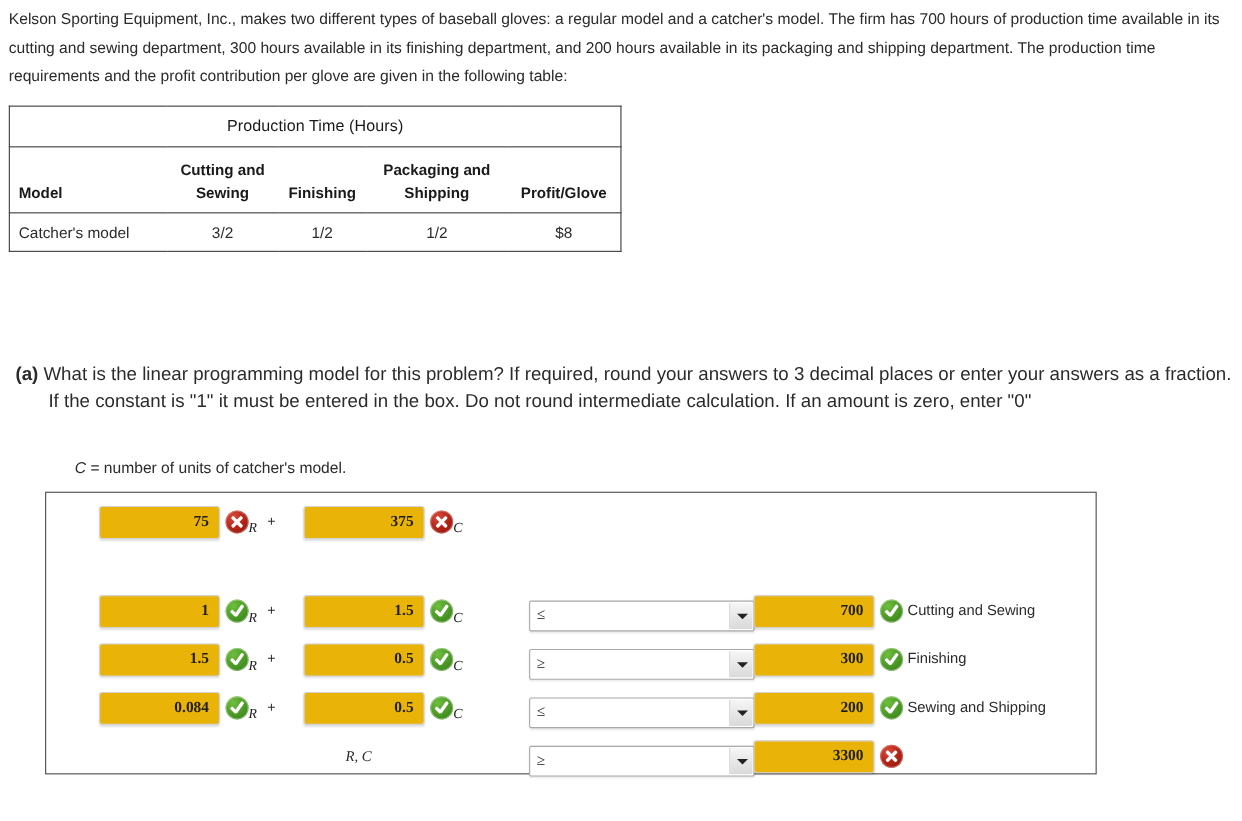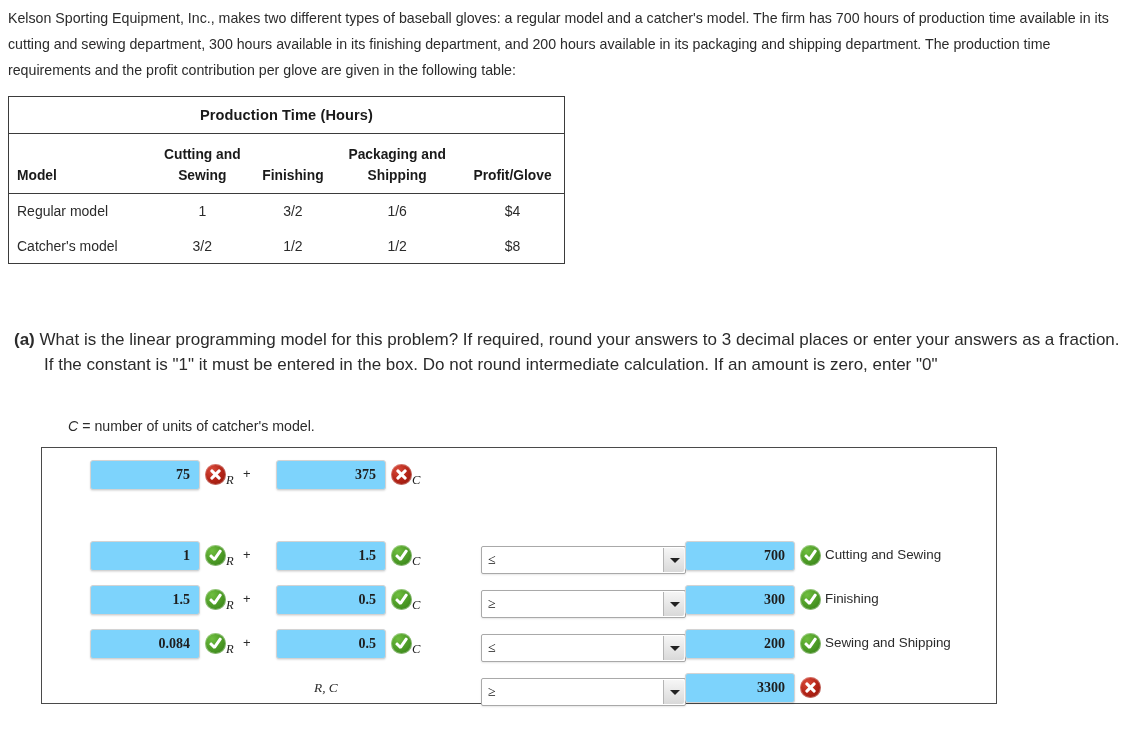--- a/index.html
+++ b/index.html
@@ -29,21 +29,21 @@
     border-collapse: collapse;
     font-size: 14px;
   }
   .prod-table td, .prod-table th {
     border: 1px solid #3b3b3b;
     padding: 0;
     font-weight: normal;
   }
   .prod-table .title-cell {
     text-align: center;
-    font-weight: bold;
+    font-weight: normal;
     font-size: 14.6px;
     height: 37px;
     border-bottom: 1px solid #3b3b3b;
     letter-spacing: .1px;
   }
   .hdr-row td {
     border-top: none;
     border-bottom: 1px solid #3b3b3b;
     border-left: none;
     border-right: none;
@@ -110,21 +110,21 @@
   .row-c1   { top: 93px; }
   .row-c2   { top: 137px; }
   .row-c3   { top: 181px; }
   .row-c4   { top: 225px; }
 
   .tbox {
     position: absolute;
     height: 30px;
     border: 1px solid #d3d3d3;
     border-radius: 3px;
-    background: #7dd3fc;
+    background: #eab308;
     box-shadow: 0 1px 2px rgba(0,0,0,0.13);
     text-align: right;
     padding: 0 9px 0 4px;
     font-size: 14px;
     font-weight: bold;
     line-height: 28px;
     color: #1e1e1e;
     font-family: "Liberation Serif", serif;
   }
   .tbox.coefA { left: 48px;  width: 110px; }
@@ -248,27 +248,20 @@
         <span class="hdr-bot">Finishing</span>
       </td>
       <td>
         <span class="hdr-top">Packaging and</span>
         <span class="hdr-bot">Shipping</span>
       </td>
       <td>
         <span class="hdr-top"></span>
         <span class="hdr-bot">Profit/Glove</span>
       </td>
-    </tr>
-    <tr class="body-row">
-      <td>Regular model</td>
-      <td>1</td>
-      <td>3/2</td>
-      <td>1/6</td>
-      <td>$4</td>
     </tr>
     <tr class="body-row last">
       <td>Catcher's model</td>
       <td>3/2</td>
       <td>1/2</td>
       <td>1/2</td>
       <td>$8</td>
     </tr>
   </tbody>
     </table>

